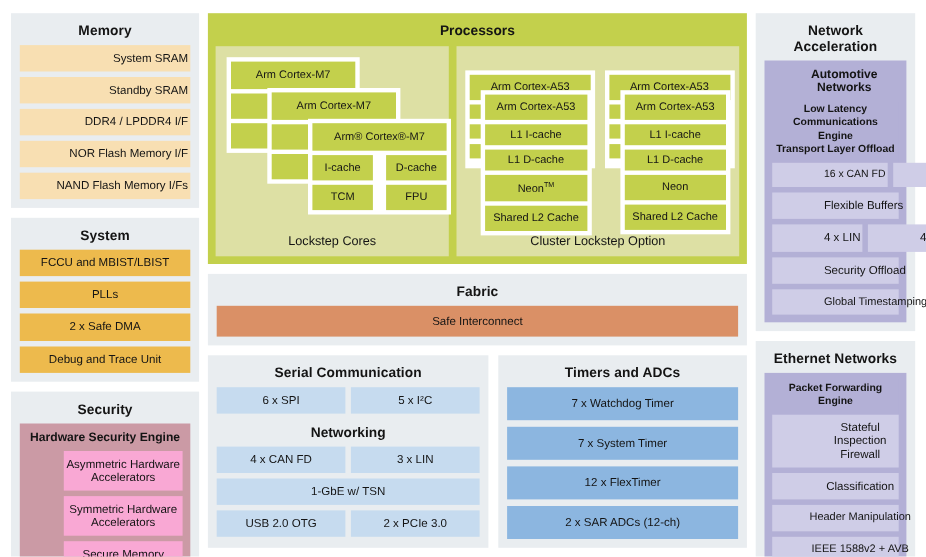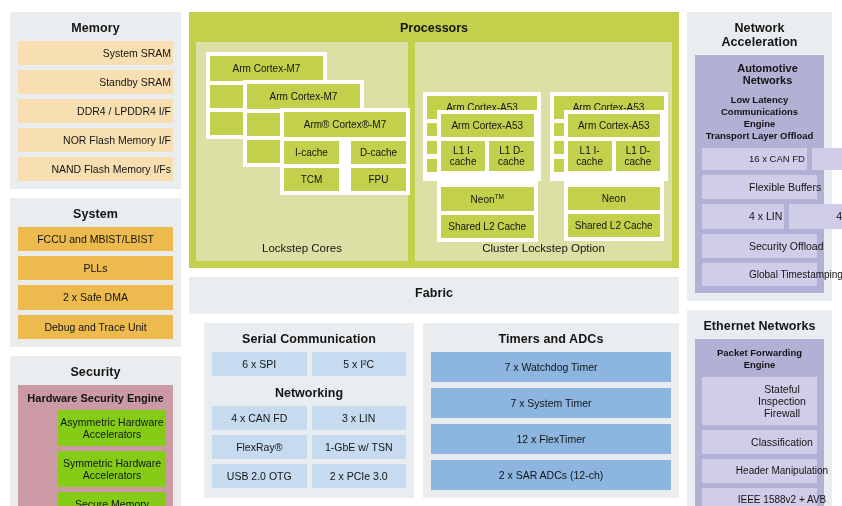--- a/index.html
+++ b/index.html
@@ -47,21 +47,21 @@
   
   .col-left   { width: 171px; display: flex; flex-direction: column; gap: 9px; }
   .col-mid    { flex: 1; display: flex; flex-direction: column; gap: 9px; }
   .col-right  { width: 145px; display: flex; flex-direction: column; gap: 9px; }
 
   
   .mem  { background: #f8dfb2; text-align: right; }
   .sys  { background: #edba4d; }
   .hse-wrap { background: #cb9aa5; padding: 6px 7px 7px 7px; }
   .hse-title { font-size: 11px; font-weight: bold; text-align: center; padding: 1px 0 6px 0; }
-  .hse  { background: #84cc16; margin-left: 33px; }
+  .hse  { background: #f9a8d4; margin-left: 33px; }
 
   
   .proc {
     background: #c3d04c;
     padding: 6px 7px 7px 7px;
     flex: 1 1 auto;
     display: flex;
     flex-direction: column;
   }
   .proc-title {
@@ -119,34 +119,34 @@
     position: absolute; left: 14px; top: 18px; right: 0;
     background: #ffffff; padding: 4px;
   }
   .a53front .hdr,
   .a53front .bx {
     background: #c3d04c; text-align: center;
     font-size: 10px; line-height: 1.1; padding: 6px 2px;
     margin-bottom: 4px;
   }
   .a53front .bx:last-child { margin-bottom: 0; }
-  .a53front .pair { display: flex; gap: 4px; margin-bottom: 16px; }
+  .a53front .pair { display: flex; gap: 4px; margin-bottom: 4px; flex-direction: column; }
   .a53front .pair > .bx { flex: 1; margin-bottom: 0; padding: 4px 2px; }
   .tm { font-size: 6.5px; vertical-align: super; }
 
   
   .fabric-bar {
     background: #da9066;
     text-align: center; font-size: 10.5px;
     padding: 8px 2px;
   }
 
   
   .bottom-mid { display: flex; gap: 9px; }
-  .serial-panel { width: 210px; margin-left: 15px; }
+  .serial-panel { width: 255px; }
   .timers-panel { flex: 1; }
   .blue-l { background: #c6dbef; }
   .blue-d { background: #8cb6e0; }
   .sub-title {
     font-size: 12.5px; font-weight: bold; text-align: center;
     padding: 5px 0 6px 0;
   }
   .timers-panel .cell { padding: 9px 2px; margin-bottom: 6px; }
 
   
@@ -289,37 +289,37 @@
 
           </div>
           <div class="proc-sub-label">Cluster Lockstep Option</div>
         </div>
 
       </div>
     </div>
 
     <div class="panel">
       <div class="panel-title">Fabric</div>
+      <div class="fabric-bar">Safe Interconnect</div>
     </div>
 
     <div class="bottom-mid">
 
       <div class="panel serial-panel">
         <div class="panel-title">Serial Communication</div>
         <div class="row2">
           <div class="cell blue-l">6 x SPI</div>
           <div class="cell blue-l">5 x I²C</div>
         </div>
         <div class="sub-title">Networking</div>
         <div class="row2">
           <div class="cell blue-l">4 x CAN FD</div>
           <div class="cell blue-l">3 x LIN</div>
         </div>
         <div class="row2">
-          <div class="cell blue-l">FlexRay®</div>
           <div class="cell blue-l">1-GbE w/ TSN</div>
         </div>
         <div class="row2" style="margin-bottom:0">
           <div class="cell blue-l">USB 2.0 OTG</div>
           <div class="cell blue-l">2 x PCIe 3.0</div>
         </div>
       </div>
 
       <div class="panel timers-panel">
         <div class="panel-title">Timers and ADCs</div>

